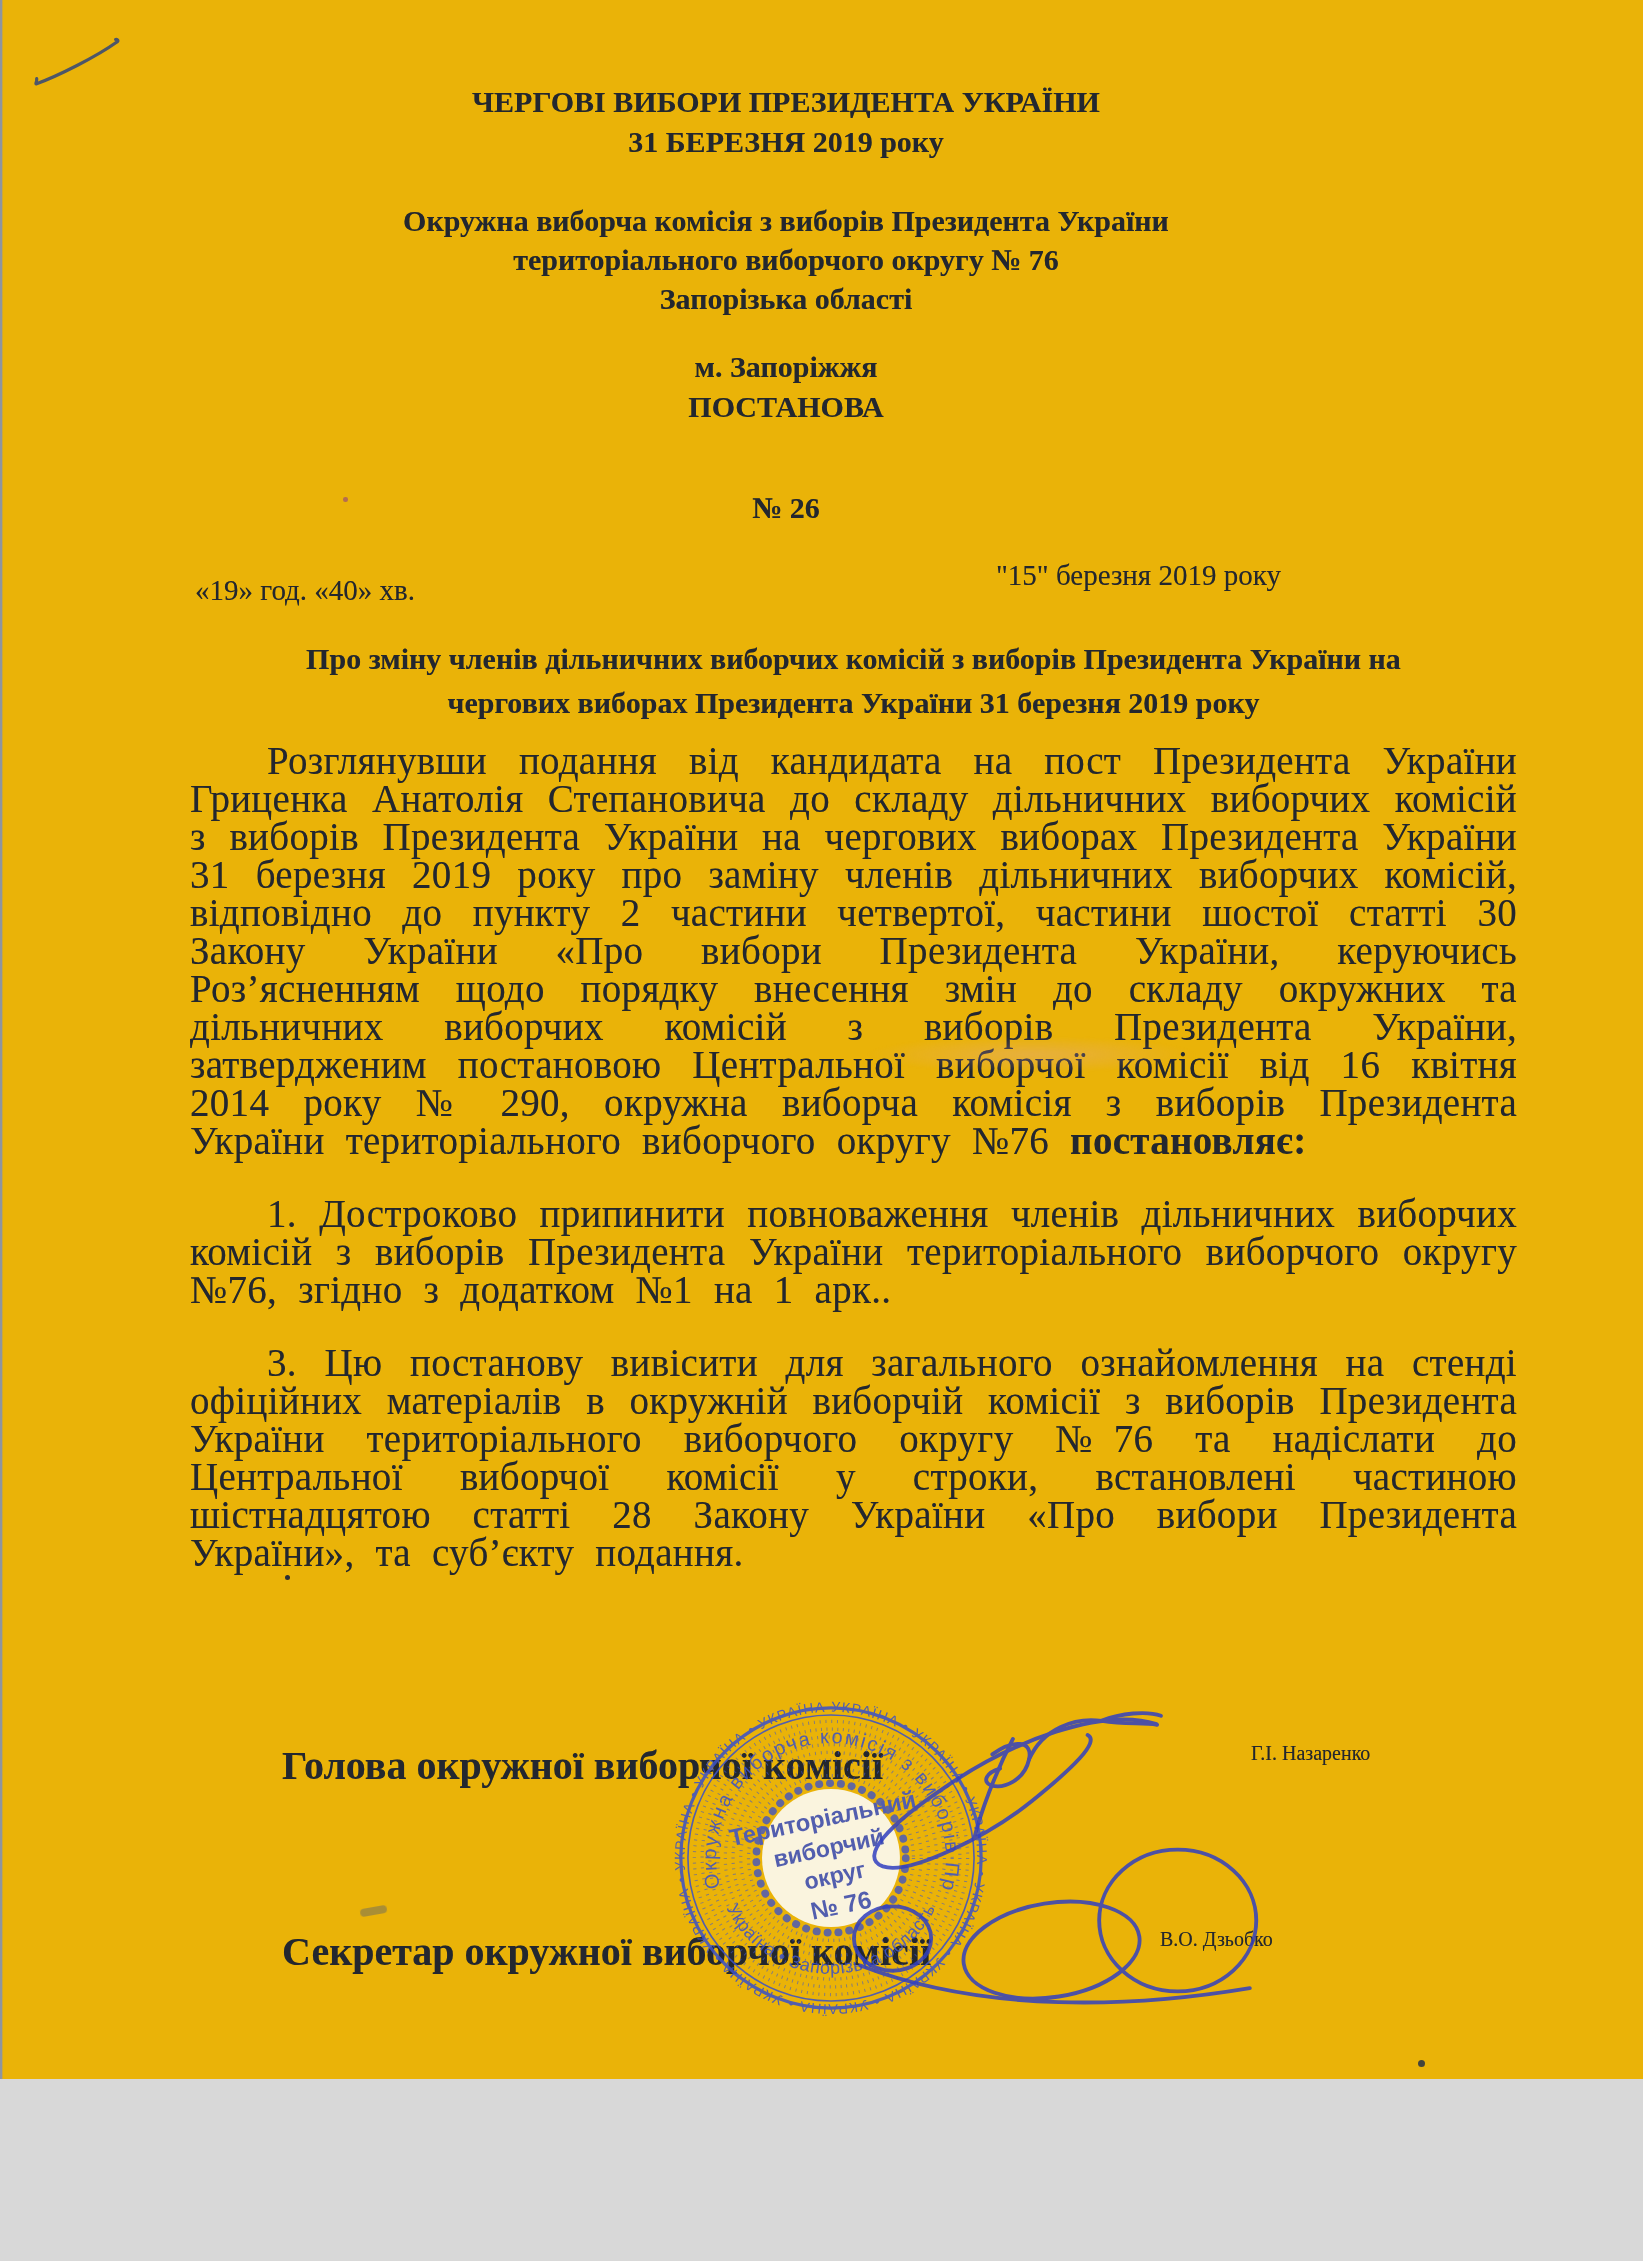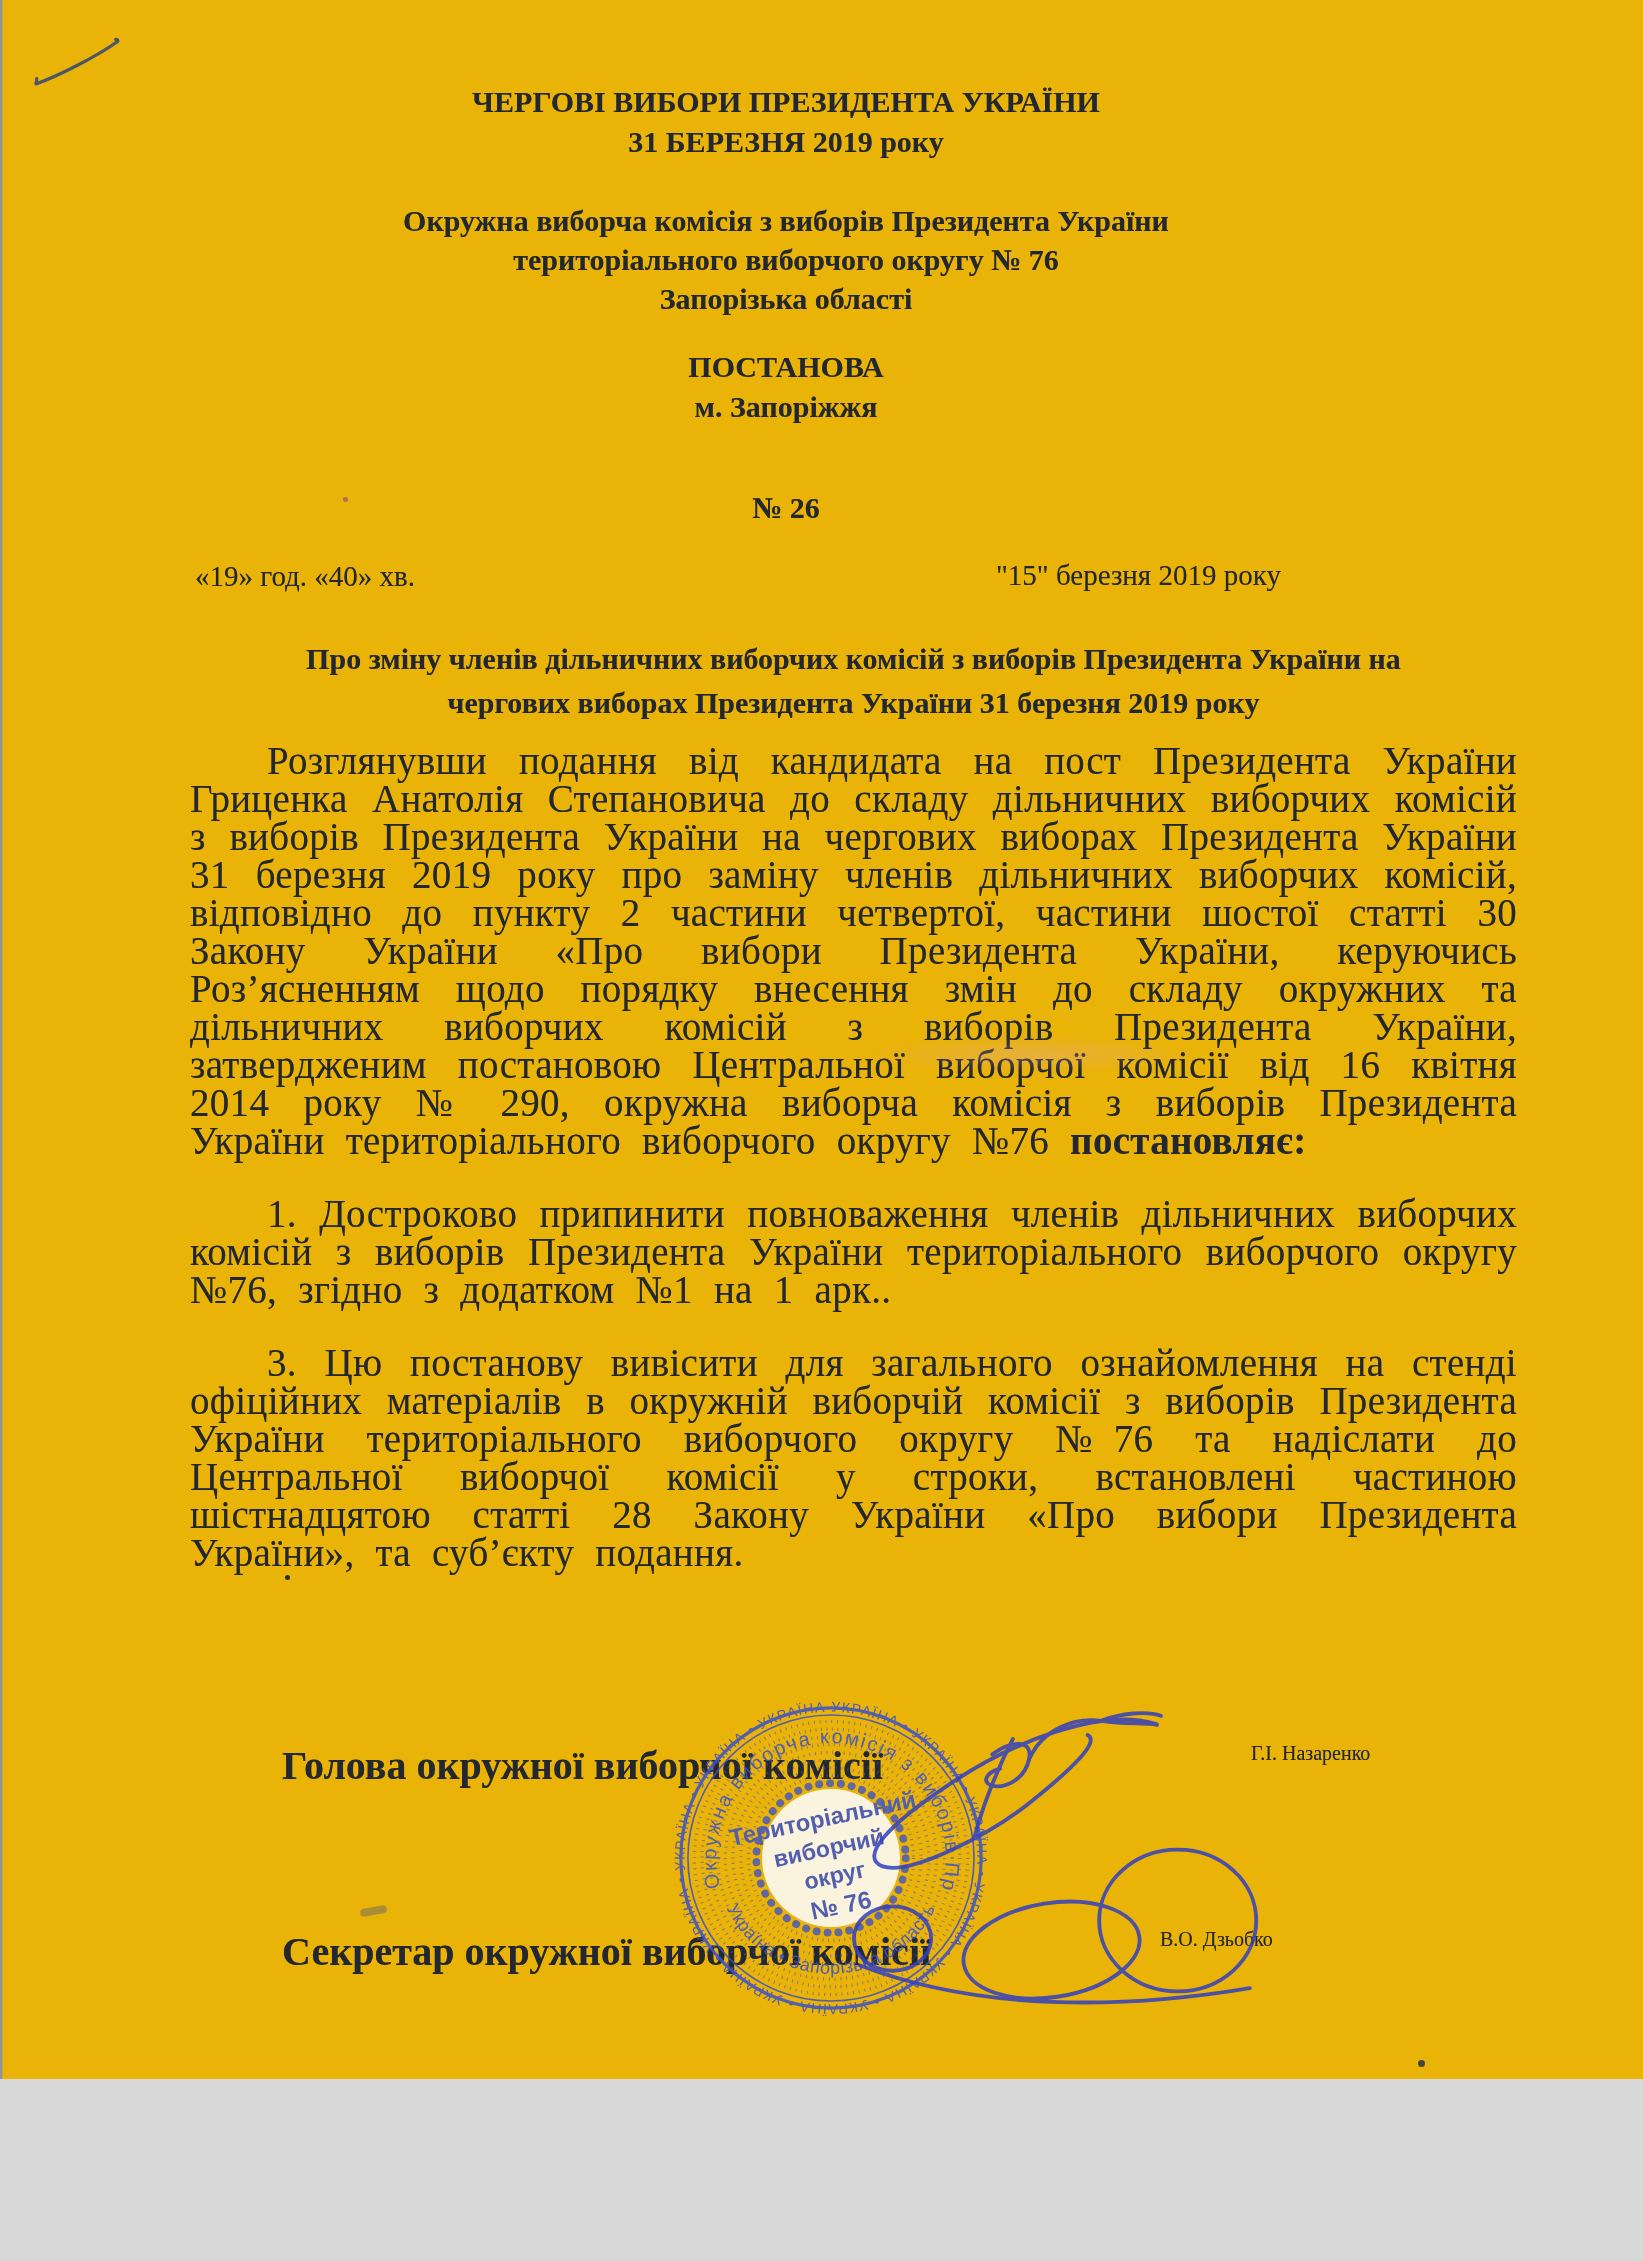--- a/index.html
+++ b/index.html
@@ -62,27 +62,27 @@
     <div>31 БЕРЕЗНЯ 2019 року</div>
   </div>
 
   <div class="abs center-col txt hdr2" style="top:201px;">
     <div>Окружна виборча комісія з виборів Президента України</div>
     <div>територіального виборчого округу № 76</div>
     <div>Запорізька області</div>
   </div>
 
   <div class="abs center-col txt hdr" style="top:347px;">
+    <div>м. Запоріжжя</div>
     <div>ПОСТАНОВА</div>
-    <div>м. Запоріжжя</div>
   </div>
 
   <div class="abs center-col txt num" style="top:491px;">№ 26</div>
 
-  <div class="abs txt timeline" style="left:195px;top:560px;text-align:right;">«19» год. «40» хв.</div>
+  <div class="abs txt timeline" style="left:195px;top:574px;text-align:right;">«19» год. «40» хв.</div>
   <div class="abs txt timeline" style="left:996px;top:559px;">"15" березня 2019 року</div>
 
   <div class="abs body-col txt" style="top:637px;">
     <div class="title-line">Про зміну членів дільничних виборчих комісій з виборів Президента України на</div>
     <div class="title-line">чергових виборах Президента України 31 березня 2019 року</div>
   </div>
 
   <div class="abs body-col txt" style="top:742px;">
     <div class="para"><span>Розглянувши подання від кандидата на пост Президента України Гриценка Анатолія Степановича до складу дільничних виборчих комісій з виборів Президента України на чергових виборах Президента України 31 березня 2019 року про заміну членів дільничних виборчих комісій, відповідно до пункту 2 частини четвертої, частини шостої статті 30 Закону України «Про вибори Президента України, керуючись Роз’ясненням щодо порядку внесення змін до складу окружних та дільничних виборчих комісій з виборів Президента України, затвердженим постановою Центральної виборчої комісії від 16 квітня 2014 року № 290, окружна виборча комісія з виборів Президента України територіального виборчого округу №76</span> <span class="bold">постановляє:</span></div>
     <div class="para">1. Достроково припинити повноваження членів дільничних виборчих комісій з виборів Президента України територіального виборчого округу №76, згідно з додатком №1 на 1 арк..</div>

